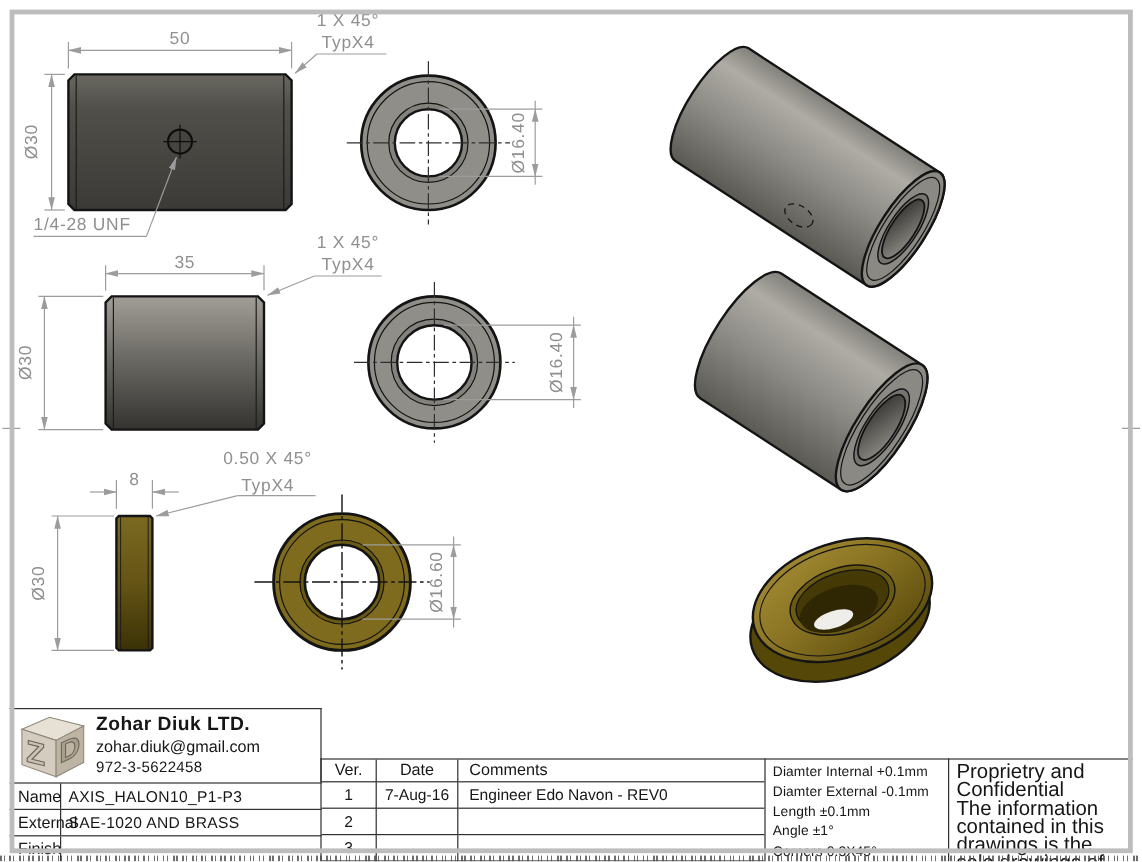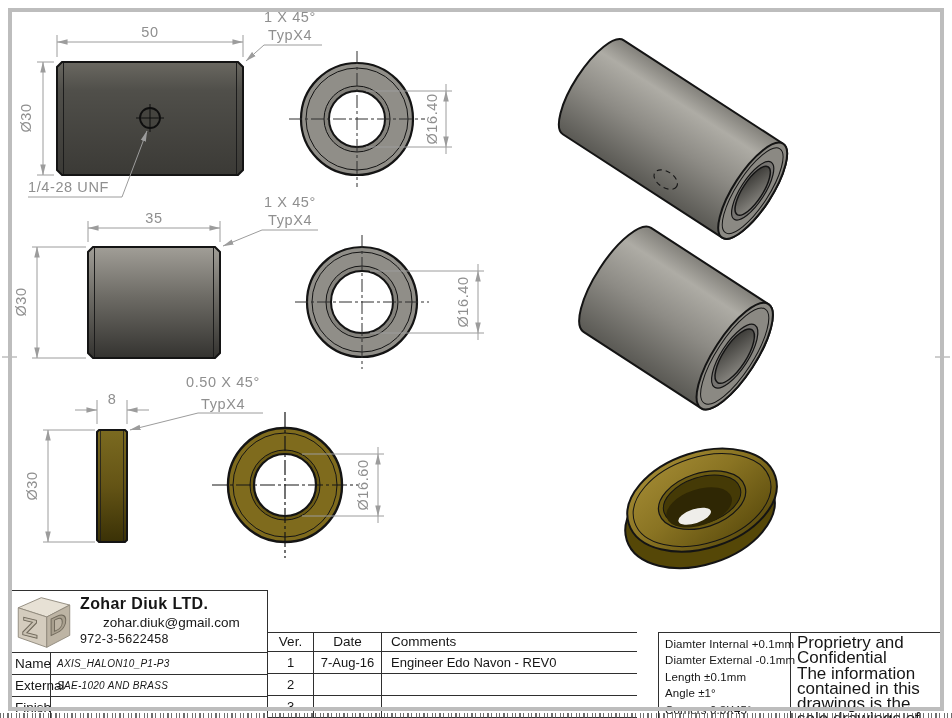--- a/index.html
+++ b/index.html
@@ -16,41 +16,41 @@
 
   
   .tb { position:absolute; box-sizing:border-box; color:#161616; }
   .bL { border-left:1.5px solid #2f2f2f; }
   .bT { border-top:1.5px solid #2f2f2f; }
   .bR { border-right:1.5px solid #2f2f2f; }
 
   .companyBox { left:8px; top:590px; width:260px; height:62px; }
   .logo { position:absolute; left:6px; top:3px; width:60px; height:57px; }
   .coName  { position:absolute; left:72px; top:4px;  font-size:16px; font-weight:bold; letter-spacing:0.4px; }
-  .coMail  { position:absolute; left:72px; top:24px; font-size:13.5px;margin-left:23px; }
+  .coMail  { position:absolute; left:72px; top:24px; font-size:13.5px; }
   .coPhone { position:absolute; left:72px; top:41px; font-size:12.5px; letter-spacing:0.3px;text-align:center; }
 
   .frow { left:8px; width:260px; height:22px; display:flex; }
   .frow .lbl { width:43px; box-sizing:border-box; border-right:1.5px solid #2f2f2f;
                padding-left:7px; display:flex; align-items:center; font-size:13.5px; }
   .frow .val { flex:1; padding-left:6px; display:flex; align-items:center;
-               font-size:10px; letter-spacing:0.3px; white-space:nowrap;font-style:italic; }
+               font-size:13px; letter-spacing:0.3px; white-space:nowrap; }
 
   .revTable { left:267px; top:632px; width:370px; height:86px; }
   .rrow { display:flex; box-sizing:border-box; }
   .rhead { height:18.5px; }
   .rbody { height:22px; }
   .c { box-sizing:border-box; display:flex; align-items:center; justify-content:center;
        border-bottom:1.5px solid #2f2f2f; font-size:13px; white-space:nowrap; }
   .c-ver { width:46px;  border-right:1.5px solid #2f2f2f; }
   .c-date{ width:68px;  border-right:1.5px solid #2f2f2f; }
   .c-com { flex:1; justify-content:flex-start; padding-left:9px; }
   .rhead .c { font-size:13.5px; }
 
-  .tolBox { left:658px; top:632px; width:153px; height:86px; padding:3px 0 0 6px;
+  .tolBox { left:637px; top:632px; width:153px; height:86px; padding:3px 0 0 6px;
             font-size:11.5px; line-height:16.4px; letter-spacing:0.1px; white-space:nowrap; }
   .confBox { left:790px; top:632px; width:154px; height:86px; padding:2px 5px 0 6px;
              font-size:17px; line-height:15.3px; }
 
   .frame { position:absolute; left:8px; top:8px; width:936px; height:703px;
            border:4px solid #bdbdbd; box-sizing:border-box; pointer-events:none; z-index:5; }
   .footerStrip { position:absolute; left:0; top:713px; width:952px; height:5px; z-index:6; opacity:.8;
     background:repeating-linear-gradient(90deg,
       #4a4a4a 0 1.5px, transparent 1.5px 3px,
       #4a4a4a 3px 4px, transparent 4px 7.5px,

